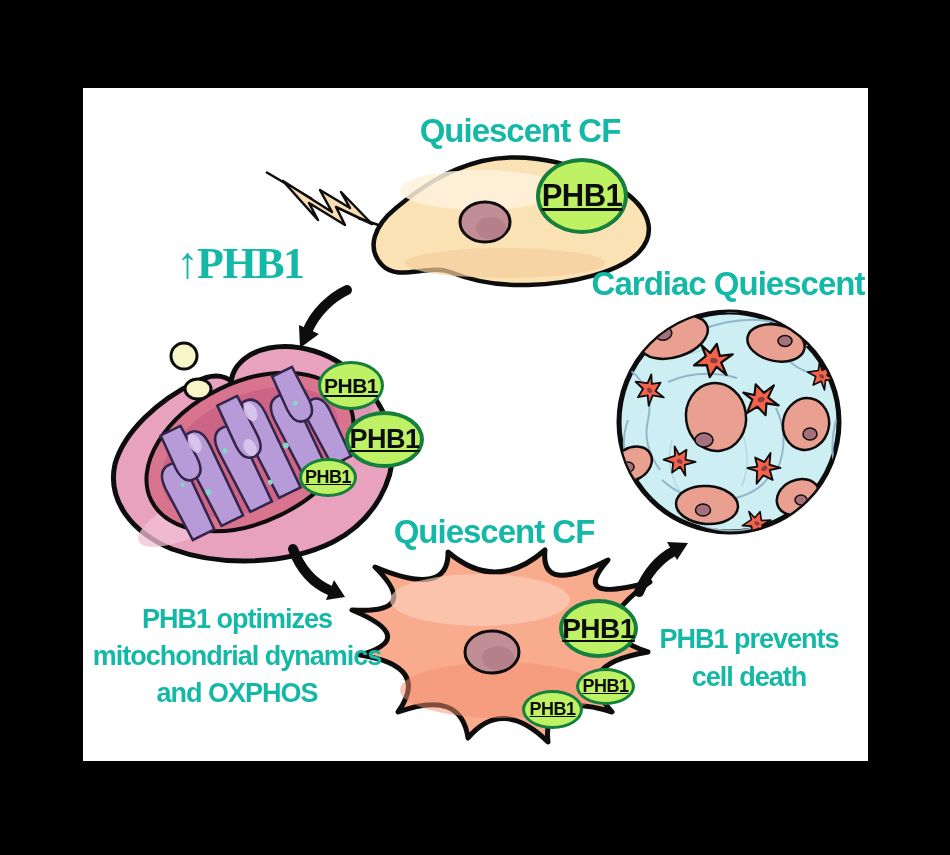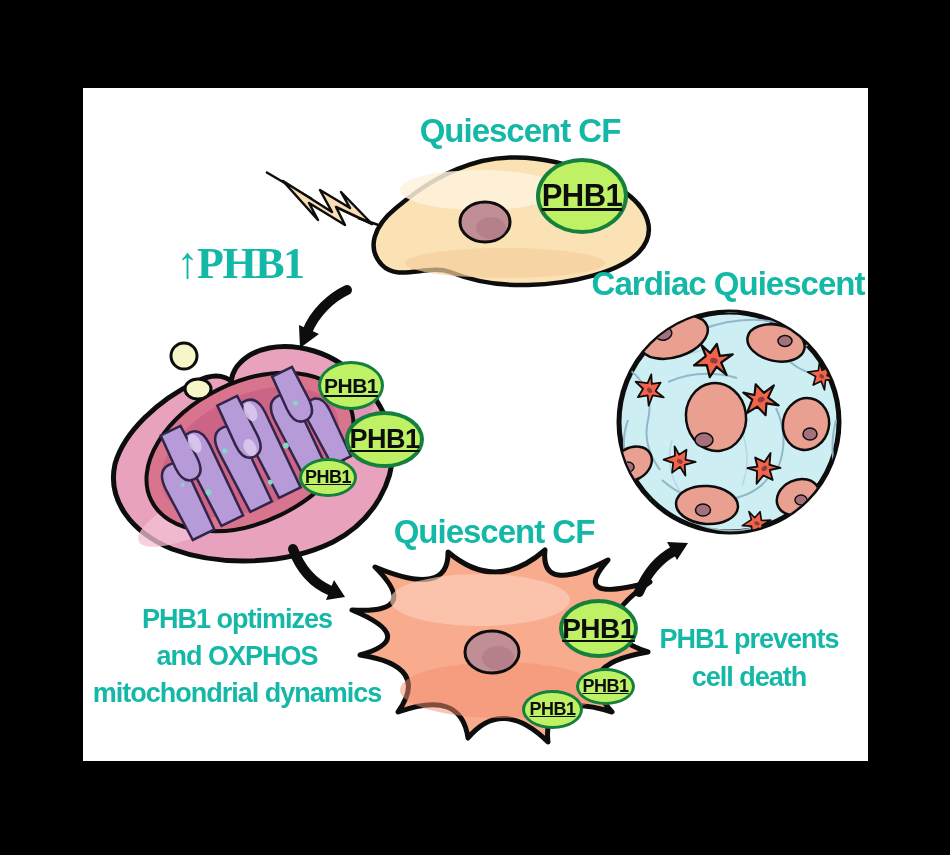--- a/index.html
+++ b/index.html
@@ -183,22 +183,22 @@
 <div class="txt title" style="left:520px;top:112px;">Quiescent CF</div>
 
 <div class="txt title" style="left:728px;top:265px;">Cardiac Quiescent</div>
 
 <div class="txt title" style="left:494px;top:513px;">Quiescent CF</div>
 
 <div class="txt uptext" style="left:240px;top:238px;font-family:Liberation Serif, serif;">↑PHB1</div>
 
 <div class="txt caption" style="left:230px;top:601px;margin-left:7px;">
   <div>PHB1 optimizes</div>
+  <div>mitochondrial dynamics</div>
   <div>and OXPHOS</div>
-  <div>mitochondrial dynamics</div>
 </div>
 
 <div class="txt caption" style="left:749px;top:620px;font-size:27px;line-height:38px;">
   <div>PHB1 prevents</div>
   <div>cell death</div>
 </div>
 
 <div class="badge" style="left:536px;top:158px;width:92px;height:76px;font-size:31px;">PHB1</div>
 
 <div class="badge" style="left:318px;top:361px;width:66px;height:49px;font-size:21px;border-width:3.5px;">PHB1</div>

